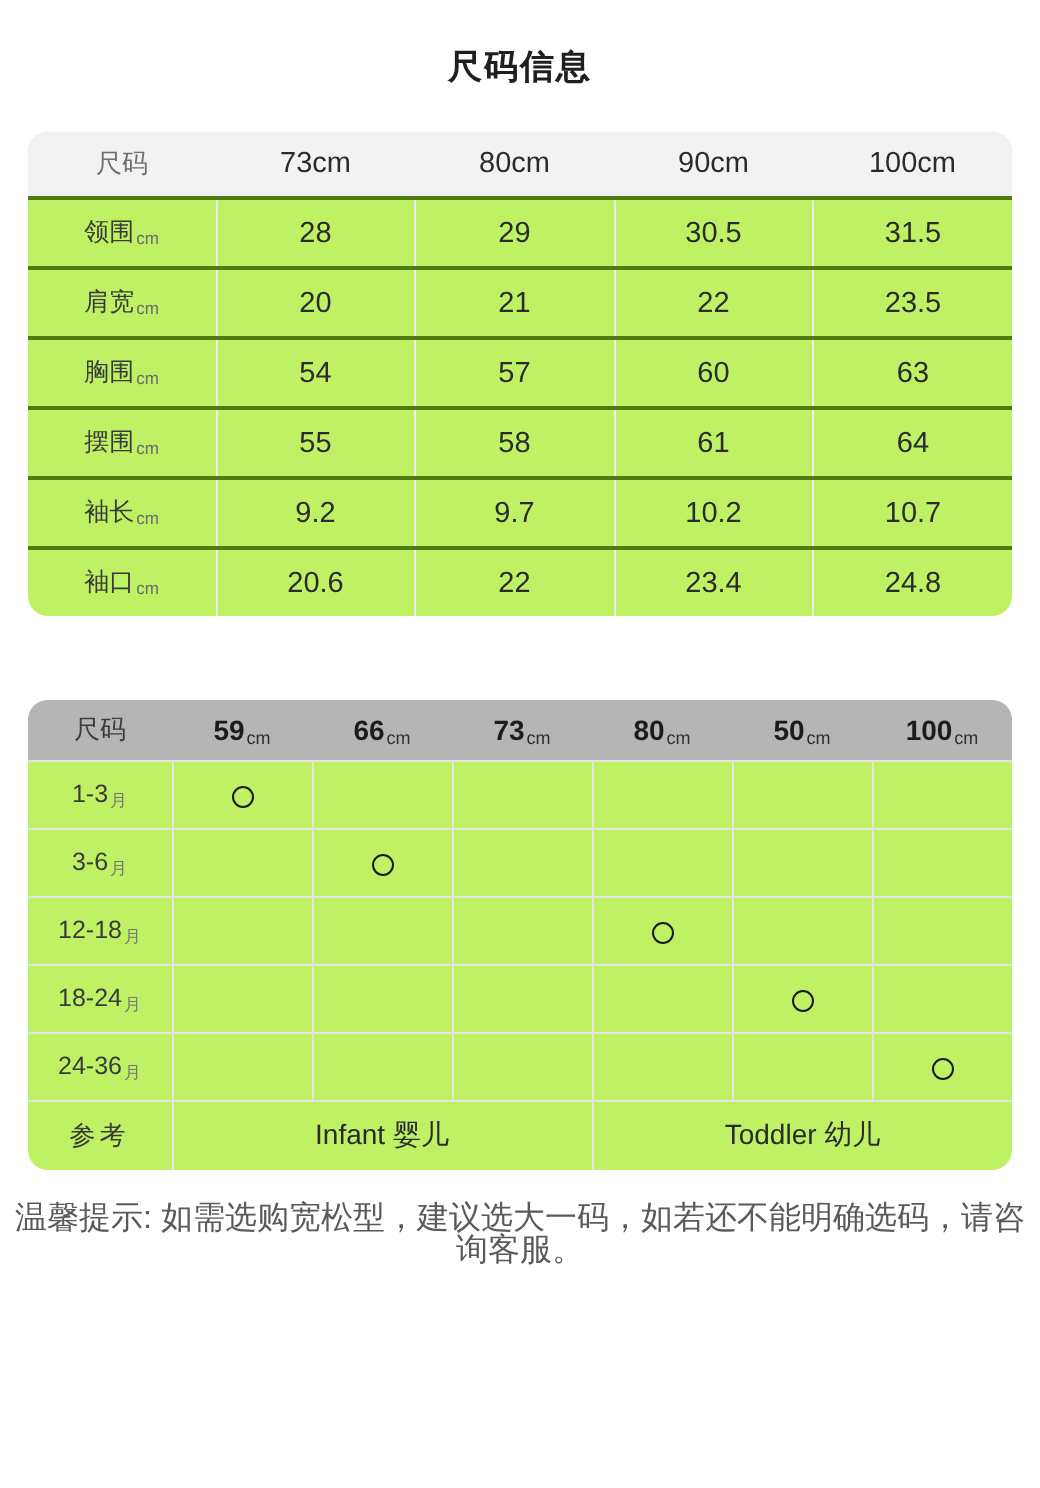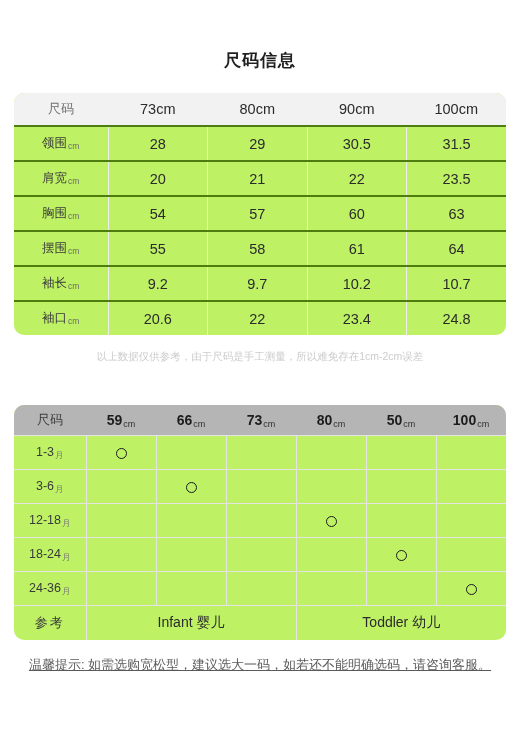--- a/index.html
+++ b/index.html
@@ -22,21 +22,21 @@
     box-sizing: border-box;
   }
 
   
   .title {
     text-align: center;
     font-size: 17px;
     font-weight: bold;
     color: #1f1f1f;
     letter-spacing: 1px;
-    padding-top: 50px;
+    padding-top: 23px;
     line-height: 22px;
   }
 
   
   .table-wrap {
     margin: 0 14px;
     border-radius: 10px;
     overflow: hidden;
     background: #bef264;
   }
@@ -147,25 +147,24 @@
   }
   .t2 .ref td.lbl {
     border-left: none;
     font-size: 13px;
     color: #3a3a3a;
     letter-spacing: 2px;
   }
 
   .tip {
     text-align: center;
-    font-size: 13px;
+    font-size: 16px;
     color: #5a5a5a;
     margin-top: 17px;
     line-height: 16px;
-    text-decoration: underline;
   }
 </style>
 </head>
 <body>
 
 <div class="page">
 
   <div class="title">尺码信息</div>
 
   <div class="table-wrap t1-wrap">
@@ -226,21 +225,20 @@
           <td class="lbl"><span>袖口</span><span class="sub">cm</span></td>
           <td>20.6</td>
           <td>22</td>
           <td>23.4</td>
           <td>24.8</td>
         </tr>
       </tbody>
     </table>
   </div>
 
-  <div class="note">以上数据仅供参考，由于尺码是手工测量，所以难免存在1cm-2cm误差</div>
 
   <div class="table-wrap t2-wrap">
     <table class="t2">
       <colgroup>
         <col class="col-lbl">
         <col>
           <col>
           <col>
           <col>
           <col>

